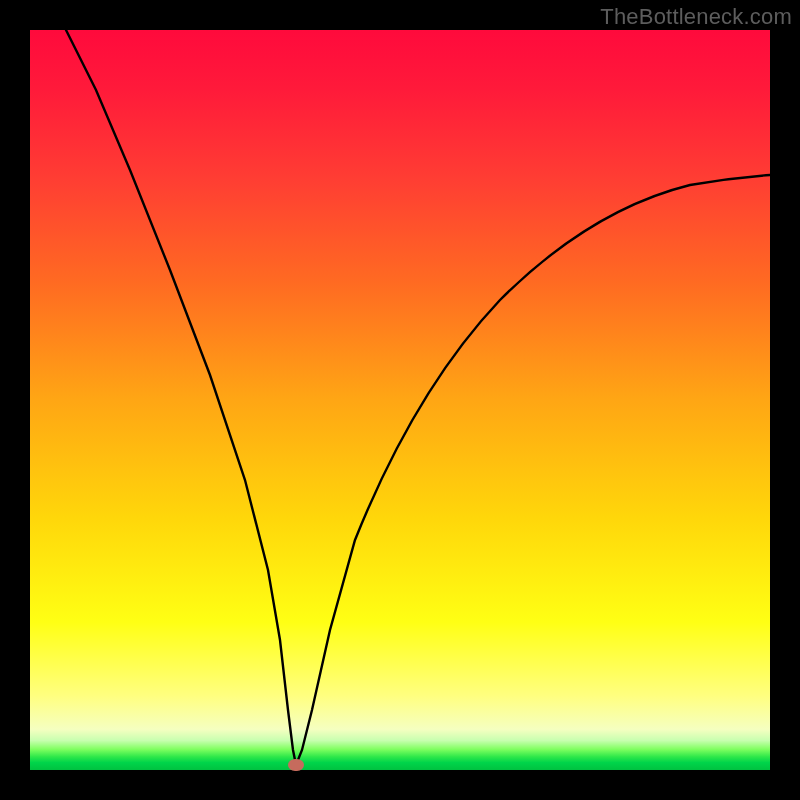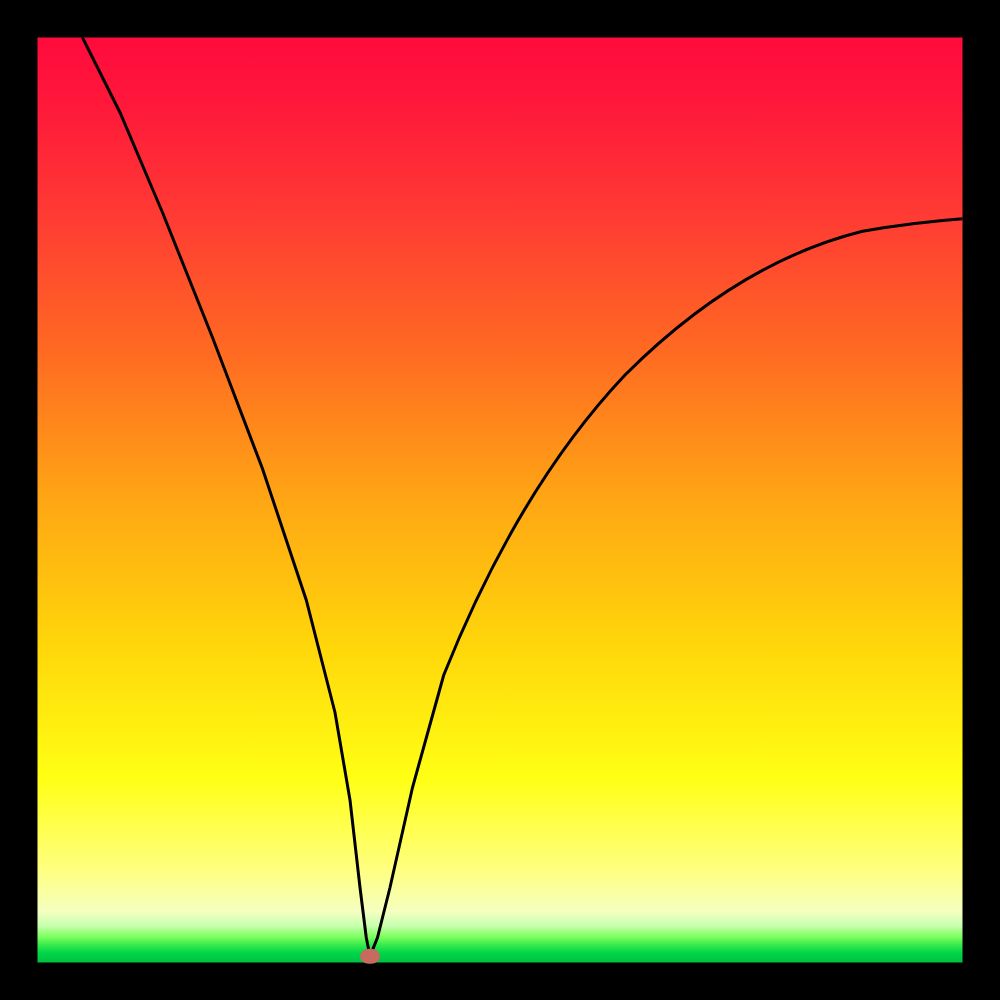--- a/index.html
+++ b/index.html
@@ -98,14 +98,15 @@
         Q 385 360 470 270
         Q 560 180 660 155
         Q 700 148 740 145
       " fill="none" stroke="#000" stroke-width="2.4" stroke-linecap="round"></path>
     </svg>
 
     <div class="minpoint" style="left:266px; top:735px;"></div>
 
   </div>
 
+  <div class="watermark">TheBottleneck.com</div>
 
 </div>
 
 </body></html>

